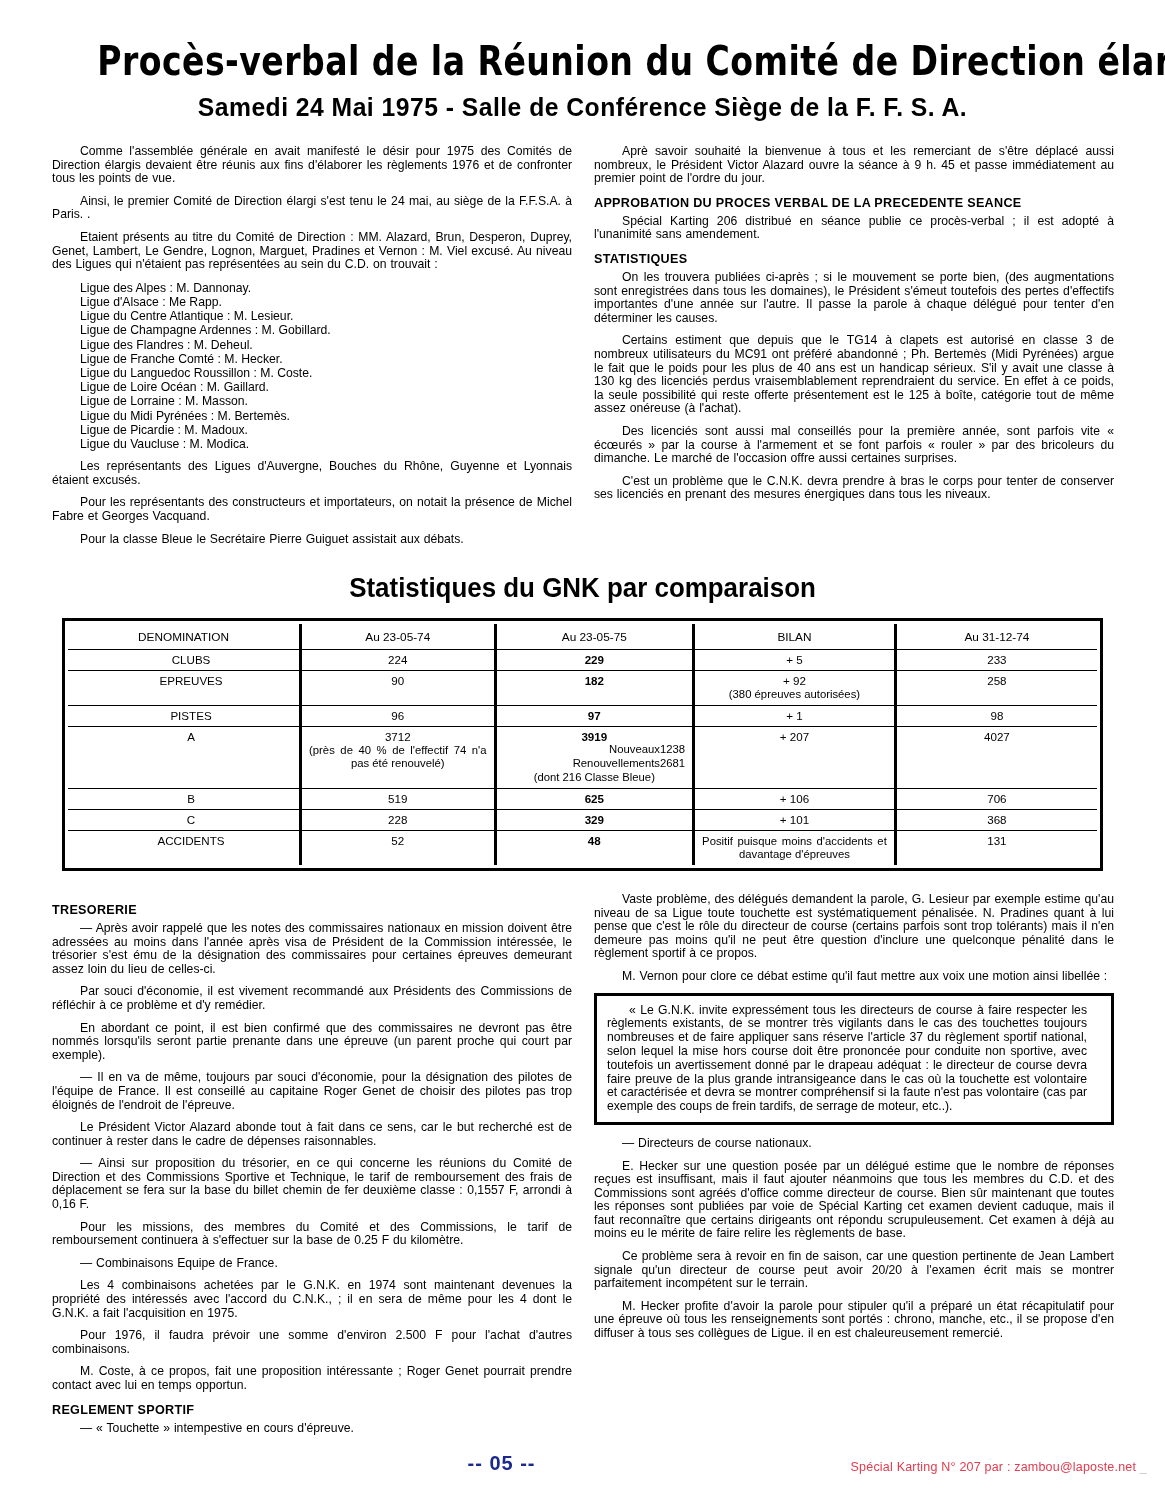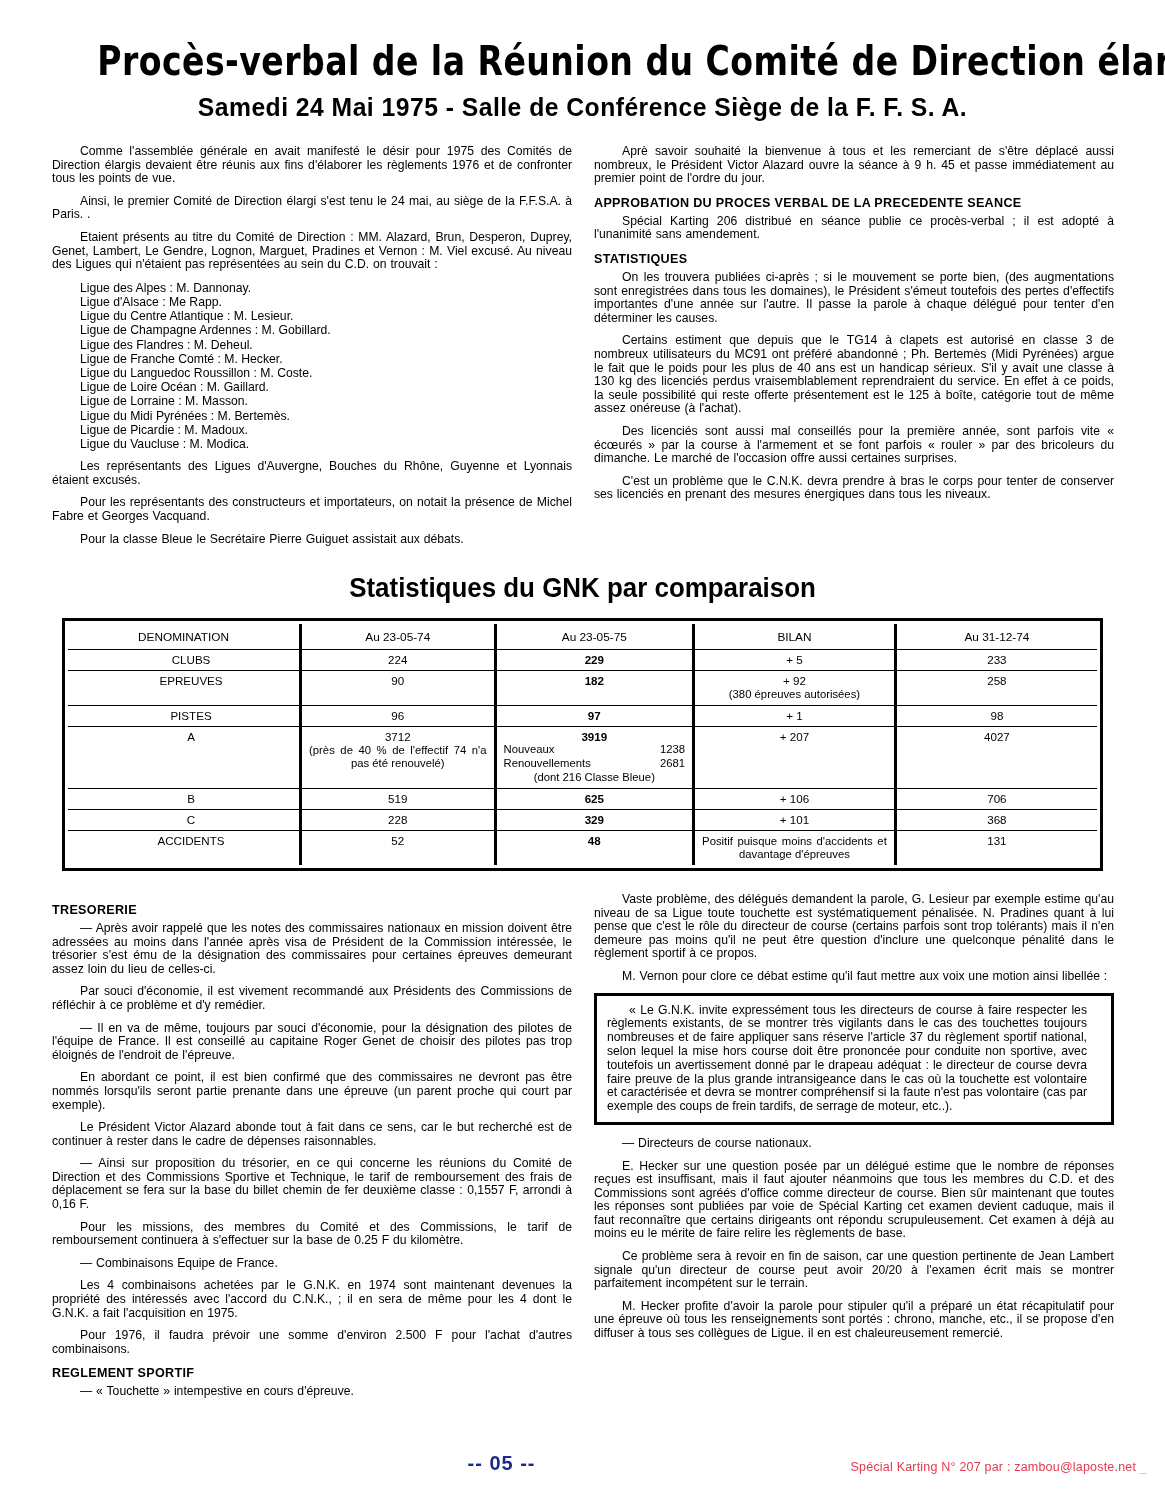--- a/index.html
+++ b/index.html
@@ -141,21 +141,21 @@
     line-height: 13px;
     font-weight: normal;
     margin-top: 1px;
   }
   .note.just {
     text-align: justify;
     text-align-last: center;
   }
   .kv {
     display: flex;
-    justify-content: space-between;
+    justify-content: flex-end;
     font-size: 11.3px;
     line-height: 13.4px;
   }
   .kv span:first-child { text-align: left; }
   .kv span:last-child { text-align: right; }
   .tall td { padding-bottom: 20px; }
   .tall2 td { padding-bottom: 28px; }
 
   
   .motion-box {
@@ -345,28 +345,29 @@
       </tbody>
     </table>
   </div>
 
   <div class="cols" style="margin-top:22px;">
 
     <div class="col">
       <div class="section-head">TRESORERIE</div>
       <p class="body">— Après avoir rappelé que les notes des commissaires nationaux en mission doivent être adressées au moins dans l'année après visa de Président de la Commission intéressée, le trésorier s'est ému de la désignation des commissaires pour certaines épreuves demeurant assez loin du lieu de celles-ci.</p>
       <p class="body">Par souci d'économie, il est vivement recommandé aux Présidents des Commissions de réfléchir à ce problème et d'y remédier.</p>
+      <p class="body">En abordant ce point, il est bien confirmé que des commissaires ne devront pas être nommés lorsqu'ils seront partie prenante dans une épreuve (un parent proche qui court par exemple).</p>
       <p class="body">— Il en va de même, toujours par souci d'économie, pour la désignation des pilotes de l'équipe de France. Il est conseillé au capitaine Roger Genet de choisir des pilotes pas trop éloignés de l'endroit de l'épreuve.</p>
-      <p class="body">En abordant ce point, il est bien confirmé que des commissaires ne devront pas être nommés lorsqu'ils seront partie prenante dans une épreuve (un parent proche qui court par exemple).</p>
       <p class="body">Le Président Victor Alazard abonde tout à fait dans ce sens, car le but recherché est de continuer à rester dans le cadre de dépenses raisonnables.</p>
       <p class="body">— Ainsi sur proposition du trésorier, en ce qui concerne les réunions du Comité de Direction et des Commissions Sportive et Technique, le tarif de remboursement des frais de déplacement se fera sur la base du billet chemin de fer deuxième classe : 0,1557 F, arrondi à 0,16 F.</p>
       <p class="body">Pour les missions, des membres du Comité et des Commissions, le tarif de remboursement continuera à s'effectuer sur la base de 0.25 F du kilomètre.</p>
       <p class="body">— Combinaisons Equipe de France.</p>
       <p class="body">Les 4 combinaisons achetées par le G.N.K. en 1974 sont maintenant devenues la propriété des intéressés avec l'accord du C.N.K., ; il en sera de même pour les 4 dont le G.N.K. a fait l'acquisition en 1975.</p>
       <p class="body">Pour 1976, il faudra prévoir une somme d'environ 2.500 F pour l'achat d'autres combinaisons.</p>
+      <p class="body">M. Coste, à ce propos, fait une proposition intéressante ; Roger Genet pourrait prendre contact avec lui en temps opportun.</p>
       <div class="section-head">REGLEMENT SPORTIF</div>
       <p class="body">— « Touchette » intempestive en cours d'épreuve.</p>
     </div>
 
     <div class="col">
       <p class="body">Vaste problème, des délégués demandent la parole, G. Lesieur par exemple estime qu'au niveau de sa Ligue toute touchette est systématiquement pénalisée. N. Pradines quant à lui pense que c'est le rôle du directeur de course (certains parfois sont trop tolérants) mais il n'en demeure pas moins qu'il ne peut être question d'inclure une quelconque pénalité dans le règlement sportif à ce propos.</p>
       <p class="body">M. Vernon pour clore ce débat estime qu'il faut mettre aux voix une motion ainsi libellée :</p>
       <div class="motion-box">
         <p>« Le G.N.K. invite expressément tous les directeurs de course à faire respecter les règlements existants, de se montrer très vigilants dans le cas des touchettes toujours nombreuses et de faire appliquer sans réserve l'article 37 du règlement sportif national, selon lequel la mise hors course doit être prononcée pour conduite non sportive, avec toutefois un avertissement donné par le drapeau adéquat : le directeur de course devra faire preuve de la plus grande intransigeance dans le cas où la touchette est volontaire et caractérisée et devra se montrer compréhensif si la faute n'est pas volontaire (cas par exemple des coups de frein tardifs, de serrage de moteur, etc..).</p>
       </div>

